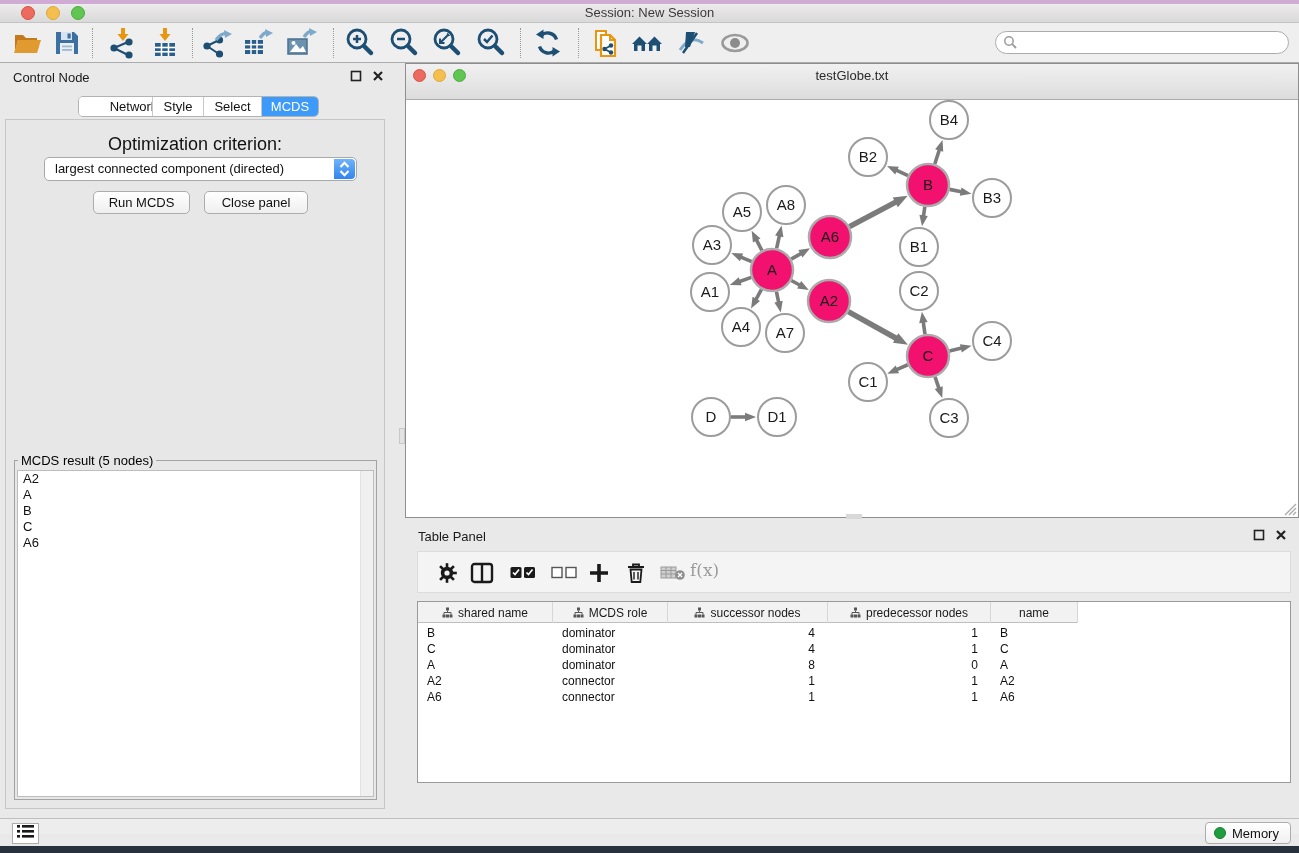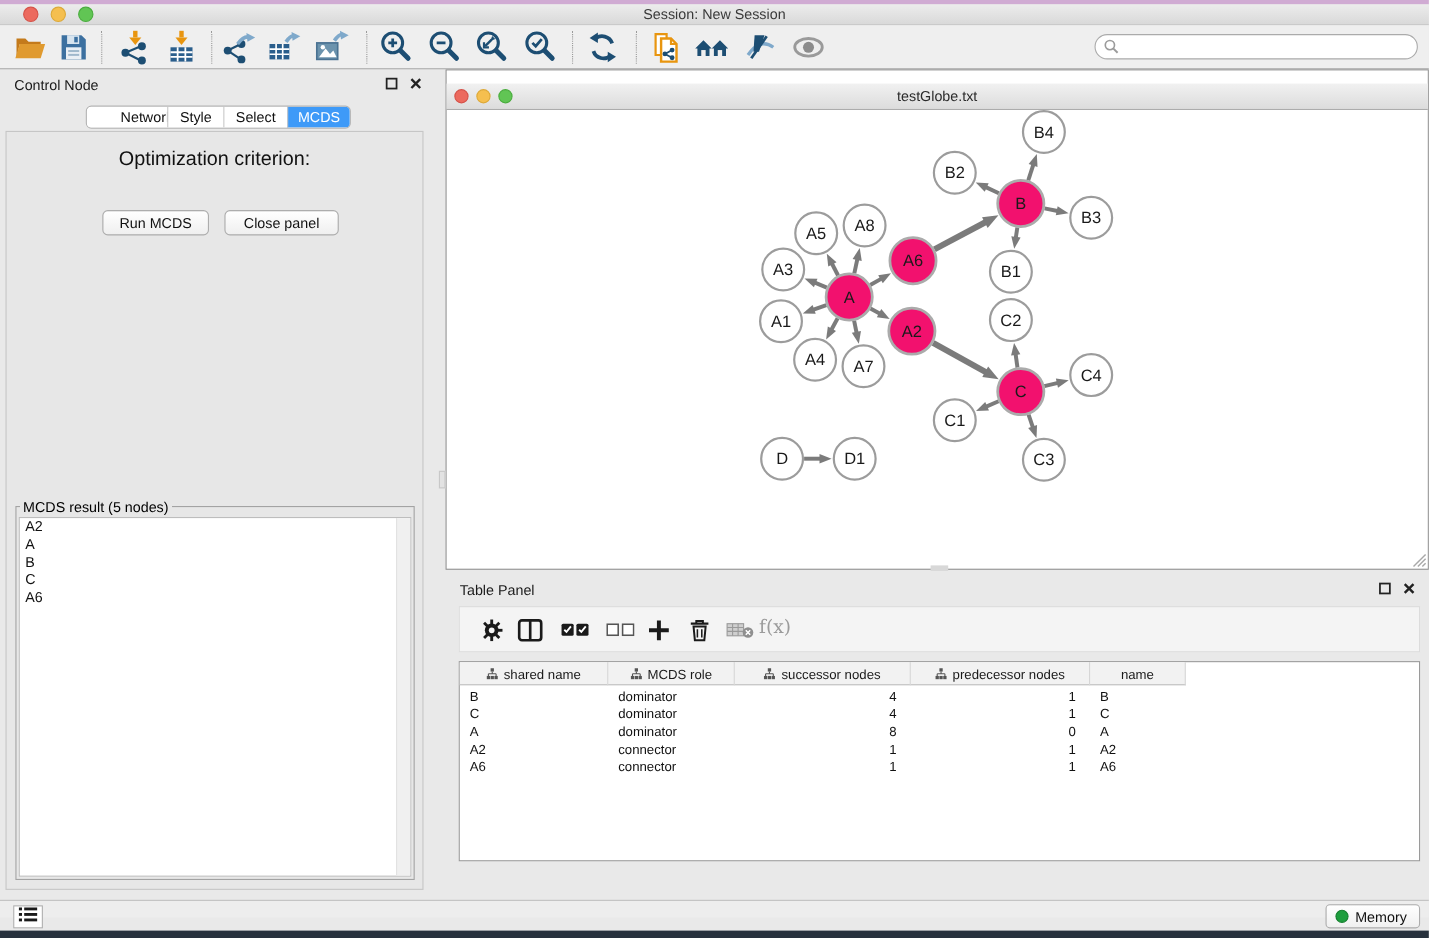--- a/index.html
+++ b/index.html
@@ -47,21 +47,21 @@
   #closepanel-btn { left:198px; width:104px; }
 
   #result-fieldset { position:absolute; left:8px; top:333px; width:363px; height:347px; border:1px solid #A3A3A3; padding:0; }
   #result-fieldset legend { font-size:13px; padding:0 3px; margin-left:3px; color:#000000; }
   #result-list { position:absolute; left:2px; top:2px; right:2px; bottom:2px; background:#fff; border:1px solid #BDBDBD; overflow:hidden; }
   .result-item { font-size:13px; line-height:16px; padding-left:5px; }
   #result-scroll { position:absolute; right:0; top:0; width:13px; height:100%; background:#F0F0F0; border-left:1px solid #E2E2E2; }
 
   
   #net-window { left:405px; top:63px; width:894px; height:455px; background:#fff; border:1px solid #8E8E8E; }
-  #net-titlebar { position:absolute; left:0; top:12px; width:100%; height:24px; background:linear-gradient(#F1F1F1,#DCDCDC); border-bottom:1px solid #ACACAC; }
+  #net-titlebar { position:absolute; left:0; top:0; width:100%; height:36px; background:linear-gradient(#F1F1F1,#DCDCDC); border-bottom:1px solid #ACACAC; }
   #net-titlebar .tl { width:13px; height:13px; top:5px; }
   #net-titlebar .t-red   { left:7px;  background:#EC6A5E; border:1px solid #D55249; }
   #net-titlebar .t-yellow{ left:27px; background:#F5BF4F; border:1px solid #DDA938; }
   #net-titlebar .t-green { left:47px; background:#61C554; border:1px solid #4AAD3E; }
   #net-title { width:100%; text-align:center; line-height:23px; font-size:13px; color:#2A2A2A; }
   #graph-svg { position:absolute; left:0; top:24px; }
   #net-grip { position:absolute; right:1px; bottom:1px; width:16px; height:16px; }
   #net-left-grip { position:absolute; left:-7px; top:364px; width:6px; height:16px; background:#E2E2E2; border:1px solid #C8C8C8; }
   #net-bottom-grip { position:absolute; left:440px; bottom:-2px; width:16px; height:5px; background:#D8D8D8; }
 
@@ -242,20 +242,28 @@
     </span>
   </div>
   <div id="cp-tabs" class="tabgroup">
       <div class="tabseg" style="width: 73px;">Network</div>
       <div class="tabseg" style="width: 51px;">Style</div>
       <div class="tabseg" style="width: 58px;">Select</div>
       <div class="tabseg selected" style="width: 57px;">MCDS</div>
     </div>
   <div id="cp-content">
     <div id="opt-label">Optimization criterion:</div>
+    <div id="criterion-select">
+      <span>largest connected component (directed)</span>
+      <span id="criterion-stepper">
+        <svg width="21" height="20" viewBox="0 0 21 20">
+            <path d="M6.5 8 L10.5 3.8 L14.5 8 M6.5 12 L10.5 16.2 L14.5 12" fill="none" stroke="#fff" stroke-width="2.2"></path>
+          </svg>
+      </span>
+    </div>
     <div id="run-btn" class="cp-btn">Run MCDS</div>
     <div id="closepanel-btn" class="cp-btn">Close panel</div>
     <fieldset id="result-fieldset">
       <legend>MCDS result (5 nodes)</legend>
       <div id="result-list">
         <div id="result-scroll"></div>
       <div class="result-item">A2</div>
           <div class="result-item">A</div>
           <div class="result-item">B</div>
           <div class="result-item">C</div>

